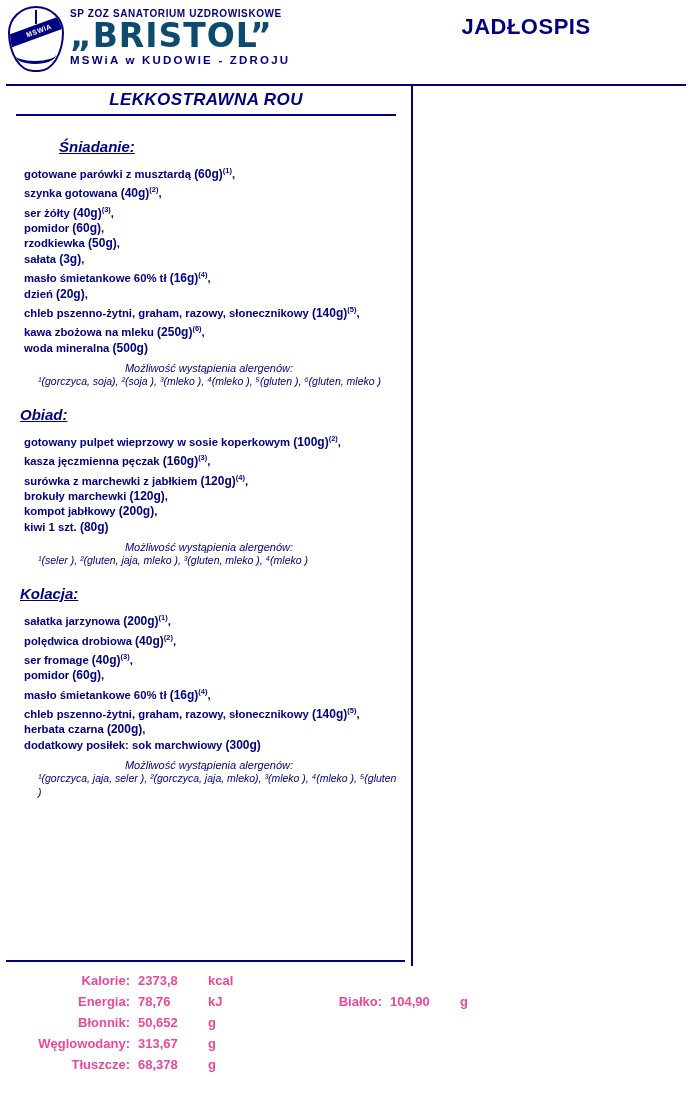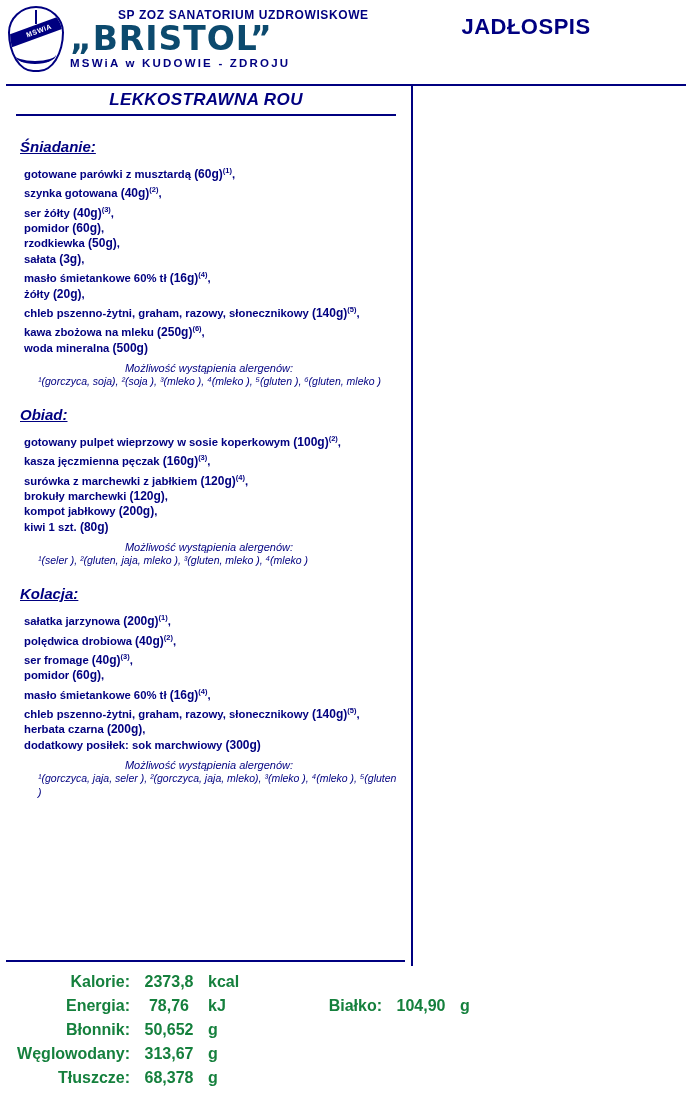--- a/index.html
+++ b/index.html
@@ -83,26 +83,25 @@
     margin-left: -1px;
     width: 2px;
     height: 14px;
     background: #000080;
   }
   .logo-text {
     margin-left: 6px;
     padding-top: 2px;
   }
   .logo-line1 {
-    font-size: 12px;
+    font-size: 10px;
     font-weight: bold;
     letter-spacing: .6px;
     color: #000080;
     white-space: nowrap;
-    margin-left: 48px;
   }
   .logo-line2 {
     font-size: 33px;
     font-weight: bold;
     letter-spacing: 1px;
     color: #0c4a6e;
     line-height: 1.05;
     white-space: nowrap;
     font-family: "DejaVu Sans", sans-serif;
   }
@@ -171,21 +170,21 @@
     padding: 0 0 0 14px;
     box-sizing: border-box;
   }
   .meal-title {
     font-size: 15px;
     font-weight: bold;
     font-style: italic;
     text-decoration: underline;
     margin: 18px 0 8px 0;
   }
-  .meal-first .meal-title { margin-top: 22px; }
+  .meal-first .meal-title { margin-top: 22px; margin-left: 39px; }
   .items {
     list-style: none;
     margin: 0;
     padding: 0 0 0 4px;
   }
   .items li {
     font-size: 11.3px;
     font-weight: bold;
     line-height: 15.5px;
     white-space: nowrap;
@@ -225,31 +224,31 @@
     top: 960px;
     width: 680px;
   }
   .footer-rule {
     border-top: 2px solid #000080;
     width: 399px;
     margin-bottom: 8px;
   }
   .nutri-table {
     border-collapse: collapse;
-    font-size: 16px;
-    font-weight: bold;
-    color: #15803d;
+    font-size: 13px;
+    font-weight: bold;
+    color: #ec4899;
     margin-left: 0;
   }
   .nutri-table td {
     padding: 3px 4px;
     white-space: nowrap;
   }
   .nl { text-align: right; width: 120px; }
-  .nv { text-align: center; width: 62px; }
+  .nv { text-align: left; width: 62px; }
   .nu { text-align: left; width: 56px; }
   .np { text-align: right; width: 110px; }
 </style>
 </head>
 <body>
 
 <div class="page">
 
   <div class="header">
     <div class="logo-block">
@@ -285,21 +284,21 @@
         <div class="meal meal-first">
           <div class="meal-title">Śniadanie:</div>
           <ul class="items">
             <li><span>gotowane parówki z musztardą</span> <span class="gram">(60g)</span><sup>(1)</sup>,</li>
             <li><span>szynka gotowana</span> <span class="gram">(40g)</span><sup>(2)</sup>,</li>
             <li><span>ser żółty</span> <span class="gram">(40g)</span><sup>(3)</sup>,</li>
             <li><span>pomidor</span> <span class="gram">(60g)</span>,</li>
             <li><span>rzodkiewka</span> <span class="gram">(50g)</span>,</li>
             <li><span>sałata</span> <span class="gram">(3g)</span>,</li>
             <li><span>masło śmietankowe 60% tł</span> <span class="gram">(16g)</span><sup>(4)</sup>,</li>
-            <li><span>żółty</span> <span class="gram">(20g)</span>,</li>
+            <li><span>dzień</span> <span class="gram">(20g)</span>,</li>
             <li><span>chleb pszenno-żytni, graham, razowy, słonecznikowy</span> <span class="gram">(140g)</span><sup>(5)</sup>,</li>
             <li><span>kawa zbożowa na mleku</span> <span class="gram">(250g)</span><sup>(6)</sup>,</li>
             <li><span>woda mineralna</span> <span class="gram">(500g)</span></li>
           </ul>
           <div class="allerg">
             <div class="allerg-head">Możliwość wystąpienia alergenów:</div>
             <div class="allerg-body">¹(gorczyca, soja), ²(soja ), ³(mleko ), ⁴(mleko ), ⁵(gluten ), ⁶(gluten, mleko )</div>
           </div>
         </div>
         <div class="meal">

